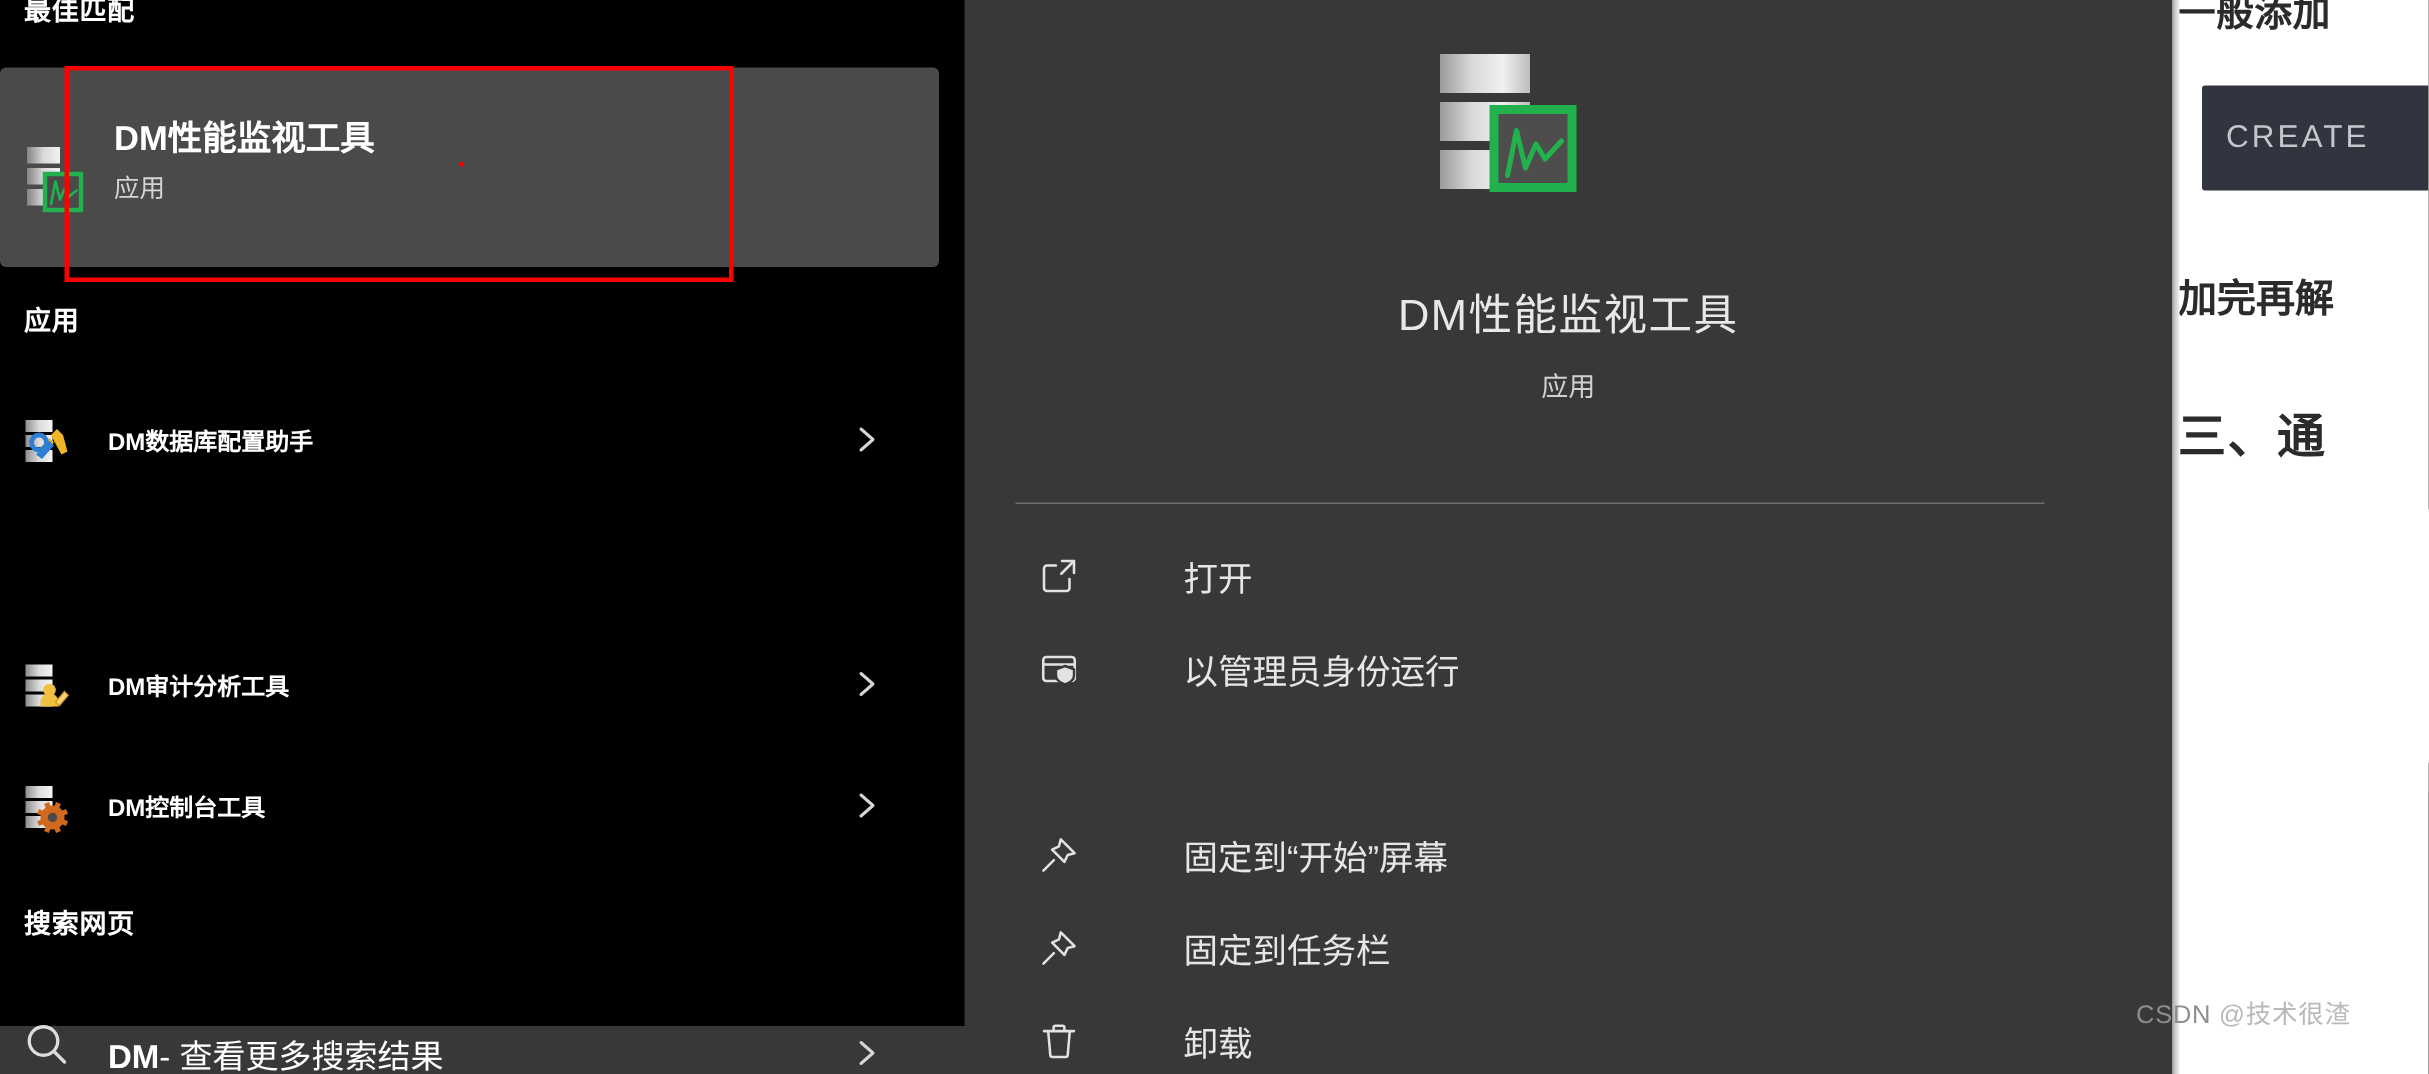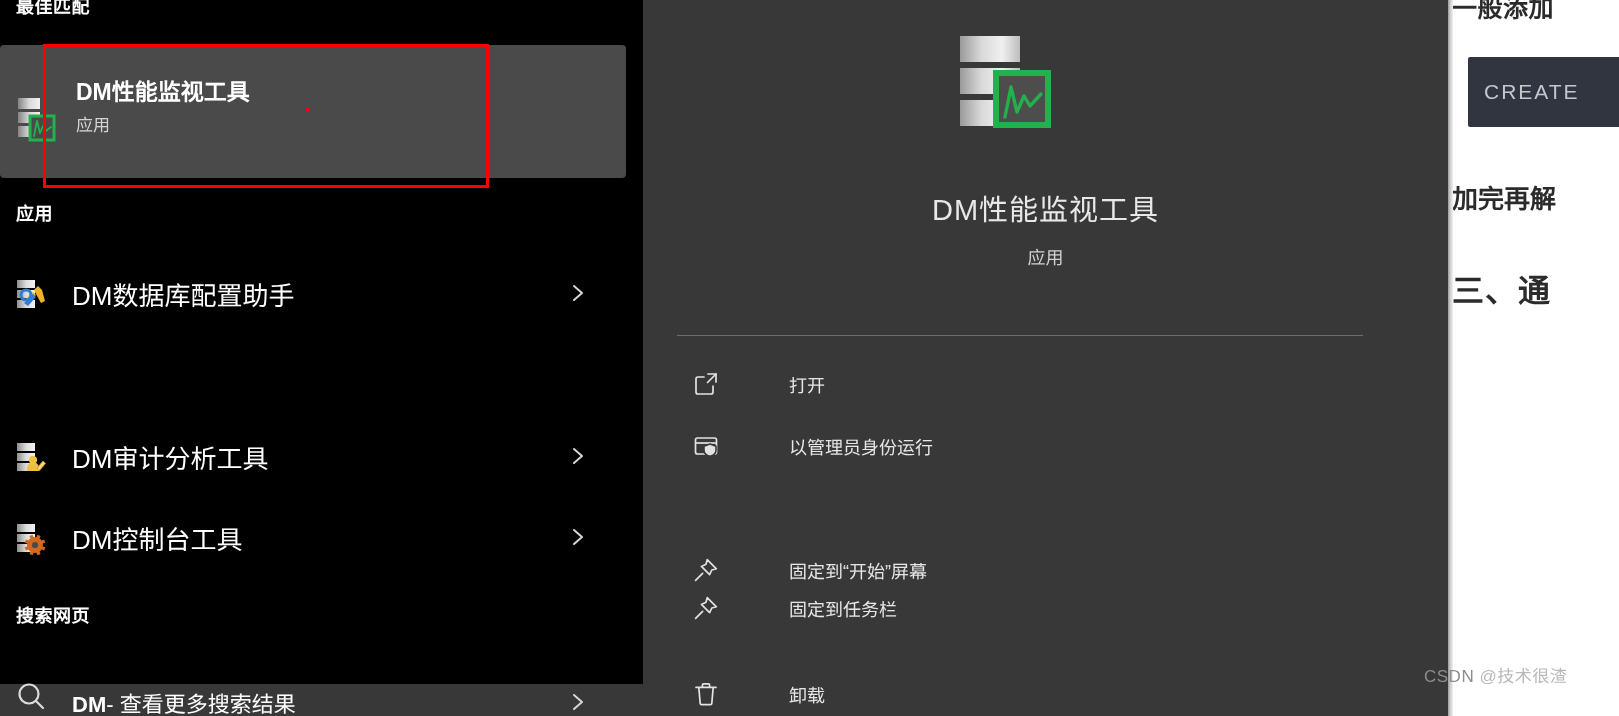--- a/index.html
+++ b/index.html
@@ -101,21 +101,21 @@
   
   .app-row {
     position:absolute; left:0px; width:626px; height:62px;
     border-radius:4px;
   }
   .app-row .row-icon {
     position:absolute; left:14px; top:15px; width:34px; height:34px;
   }
   .app-row .row-label {
     position:absolute; left:72px; top:50%; transform:translateY(-50%);
-    font-size:26px; font-weight:normal; color:#ffffff; white-space:nowrap;
+    font-size:16px; font-weight:bold; color:#ffffff; white-space:nowrap;
   }
   .app-row .row-chevron {
     position:absolute; left:566px; top:50%; transform:translateY(-50%);
     width:24px; height:24px;
   }
 
   
   #web-row {
     position:absolute; left:0px; top:664px; width:626px; height:62px;
     border-radius:4px;
@@ -150,21 +150,21 @@
 
   .action-row {
     position:absolute; left:36px; width:720px; height:52px;
   }
   .action-row .act-icon {
     position:absolute; left:14px; top:50%; transform:translateY(-50%);
     width:26px; height:26px;
   }
   .action-row .act-label {
     position:absolute; left:110px; top:50%; transform:translateY(-50%);
-    font-size:18px; color:#e6e6e6; white-space:nowrap;
+    font-size:23px; color:#e6e6e6; white-space:nowrap;
   }
 
   
   #watermark {
     position:absolute; left:1424px; top:662px;
     font-size:17px; color:#b9b9b9; white-space:nowrap;
     z-index:50; letter-spacing:0.5px;
   }
   #watermark .wm-dark { color:#8d8d8d;text-align:center; }
 
@@ -373,21 +373,21 @@
     <div class="action-row" style="top:544px;">
       <span class="act-icon">
         <svg viewBox="0 0 26 26" width="26" height="26">
           <path d="M14.2 2.6 L23.4 11.8 L18.8 13 L16.6 17.6 L8.4 9.4 L13 7.2 Z" fill="none" stroke="#e2e2e2" stroke-width="1.7" stroke-linejoin="round"></path>
           <line x1="9.6" y1="16.4" x2="2.6" y2="23.4" stroke="#e2e2e2" stroke-width="1.7" stroke-linecap="round"></line>
         </svg>
       </span>
       <span class="act-label">固定到“开始”屏幕</span>
     </div>
 
-    <div class="action-row" style="top:582px;text-align:right;">
+    <div class="action-row" style="top:606px;text-align:right;">
       <span class="act-icon">
         <svg viewBox="0 0 26 26" width="26" height="26">
           <path d="M14.2 2.6 L23.4 11.8 L18.8 13 L16.6 17.6 L8.4 9.4 L13 7.2 Z" fill="none" stroke="#e2e2e2" stroke-width="1.7" stroke-linejoin="round"></path>
           <line x1="9.6" y1="16.4" x2="2.6" y2="23.4" stroke="#e2e2e2" stroke-width="1.7" stroke-linecap="round"></line>
         </svg>
       </span>
       <span class="act-label">固定到任务栏</span>
     </div>
 
     <div class="action-row" style="top:668px;">

